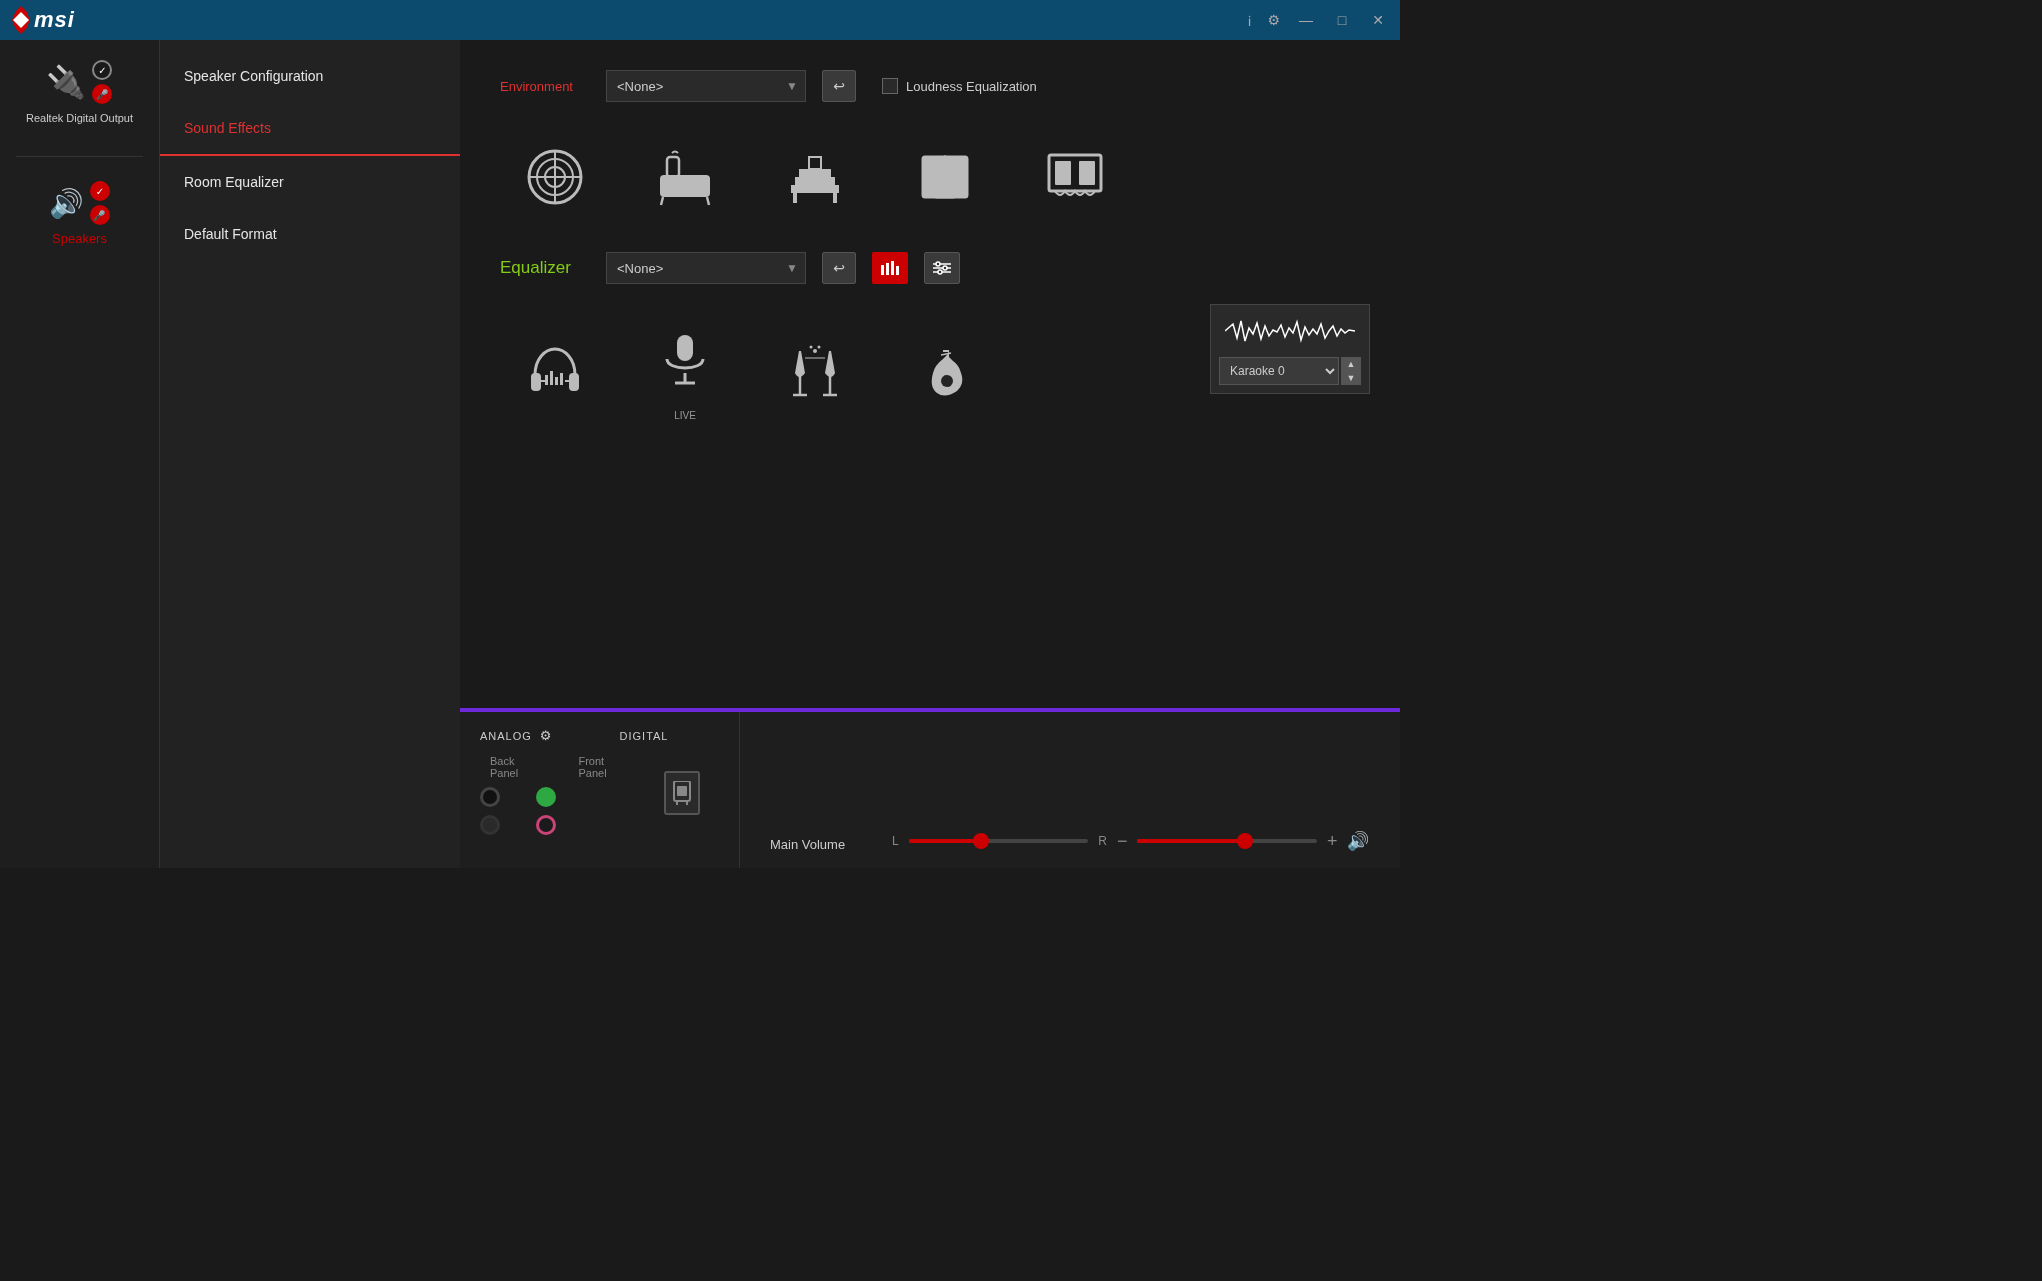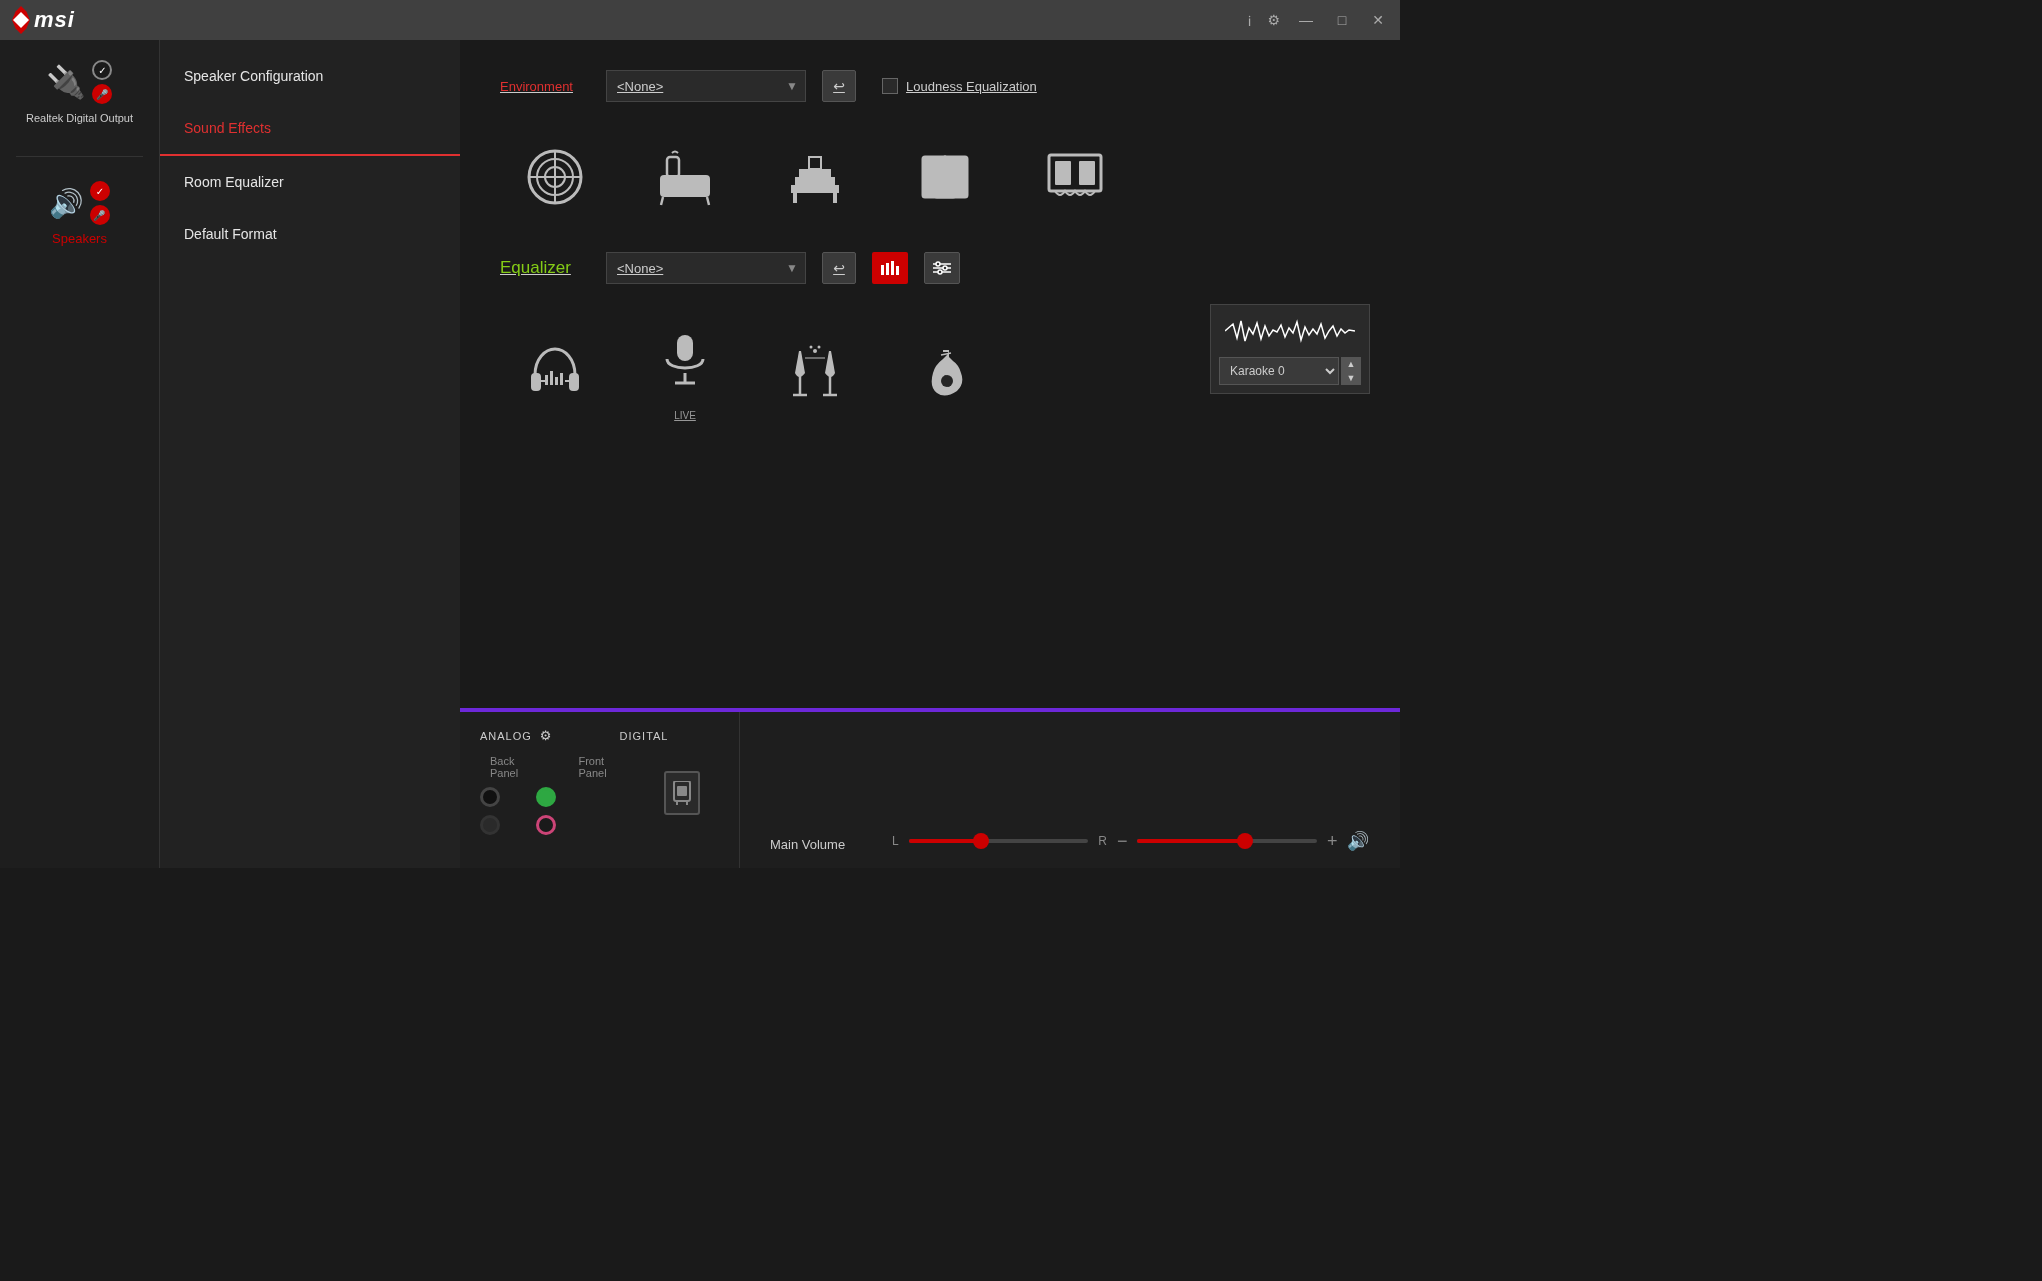--- a/index.html
+++ b/index.html
@@ -10,21 +10,21 @@
       font-family: 'Segoe UI', Arial, sans-serif;
       color: #ccc;
       overflow: hidden;
       position: relative;
     }
 
     
     .titlebar {
       width: 100%;
       height: 40px;
-      background: #404040;
+      background: #0c4a6e;
       display: flex;
       align-items: center;
       justify-content: space-between;
       padding: 0 12px;
       position: absolute;
       top: 0; left: 0;
       z-index: 100;
     }
     .titlebar-left {
       display: flex;
@@ -184,21 +184,20 @@
       flex: 1;
       background: #1a1a1a;
       display: flex;
       flex-direction: column;
     }
 
     .content-area {
       flex: 1;
       padding: 30px 40px;
       overflow-y: auto;
-      text-decoration: underline;
     }
 
     
     .env-row {
       display: flex;
       align-items: center;
       gap: 16px;
       margin-bottom: 40px;
     }
     .env-label {

